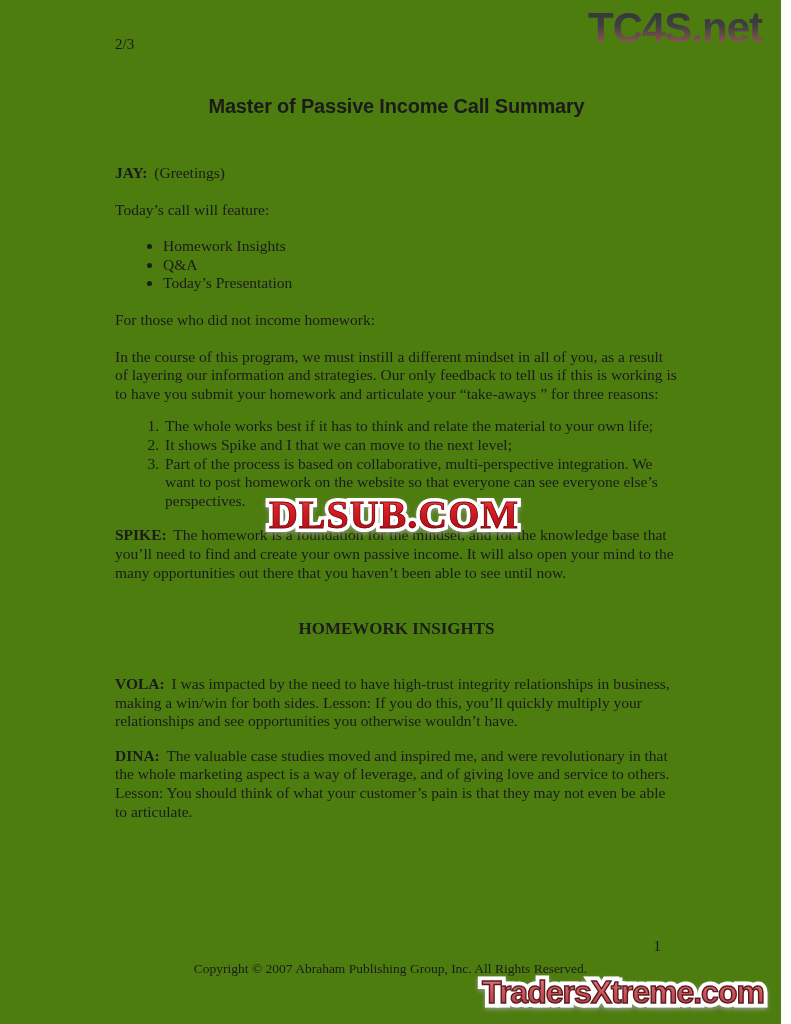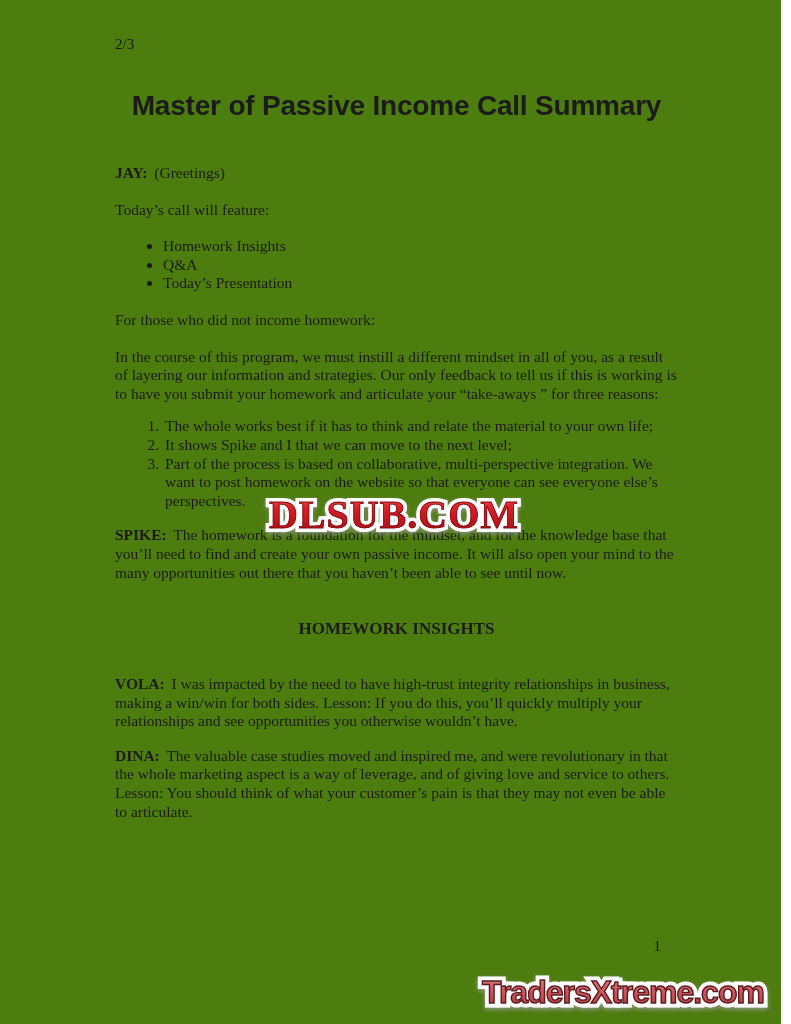--- a/index.html
+++ b/index.html
@@ -34,21 +34,21 @@
     left: 115px;
     width: 563px;
   }
   .title-block {
     margin-top: 92px;
     text-align: center;
     font-family: "Liberation Sans", sans-serif;
   }
   .doc-title {
     margin: 0;
-    font-size: 28px;
+    font-size: 20px;
     line-height: 28px;
     font-weight: bold;
     letter-spacing: -0.2px;
     text-align: center;
   }
   .doc-subtitle {
     margin: 0;
     font-size: 21px;
     line-height: 26px;
     font-weight: bold;
@@ -113,20 +113,33 @@
   }
   svg text { user-select: none; }
 </style>
 </head>
 <body>
 
 <div class="page">
 
   <div class="page-indicator">2/3</div>
 
+  <div class="tc4s-logo">
+    <svg width="200" height="54" viewBox="0 0 200 54">
+      <defs>
+        <linearGradient id="tc4sGrad" x1="0" y1="0" x2="0" y2="1">
+          <stop offset="0%" stop-color="#323234"></stop>
+          <stop offset="45%" stop-color="#3f3e42"></stop>
+          <stop offset="78%" stop-color="#7d544e"></stop>
+          <stop offset="100%" stop-color="#a2746b"></stop>
+        </linearGradient>
+      </defs>
+      <text x="100" y="42" text-anchor="middle" font-family="Liberation Sans, sans-serif" font-weight="bold" font-size="42" letter-spacing="-1" fill="url(#tc4sGrad)">TC4S.net</text>
+    </svg>
+  </div>
 
   <div class="content">
 
     <div class="title-block">
       <h1 class="doc-title">Master of Passive Income Call Summary</h1>
     </div>
 
     <p class="body-para para-first"><b>JAY:</b><span> (Greetings)</span></p>
 
     <p class="body-para">Today’s call will feature:</p>
@@ -170,20 +183,21 @@
           <feDropShadow dx="0" dy="2" stdDeviation="2" flood-color="#9a9a9a" flood-opacity="0.8"></feDropShadow>
         </filter>
       </defs>
       <text x="146" y="42" text-anchor="middle" font-family="Liberation Serif, serif" font-weight="bold" font-size="40" letter-spacing="1" fill="url(#dlsubGrad)" stroke="#ffffff" stroke-width="8" style="paint-order: stroke;" filter="url(#dlsubShadow)">DLSUB.COM</text>
       <text x="146" y="42" text-anchor="middle" font-family="Liberation Serif, serif" font-weight="bold" font-size="40" letter-spacing="1" fill="url(#dlsubGrad)" stroke="#7e0a0f" stroke-width="0.8">DLSUB.COM</text>
     </svg>
   </div>
 
   <div class="page-number">1</div>
 
+  <div class="copyright">Copyright © 2007 Abraham Publishing Group, Inc. All Rights Reserved.</div>
 
   <div class="tx-logo">
     <svg width="322" height="48" viewBox="0 0 322 48">
       <defs>
         <linearGradient id="txGrad" x1="0" y1="0" x2="0" y2="1">
           <stop offset="0%" stop-color="#e0868b"></stop>
           <stop offset="50%" stop-color="#c9565c"></stop>
           <stop offset="100%" stop-color="#a83a40"></stop>
         </linearGradient>
         <filter id="txShadow" x="-20%" y="-20%" width="140%" height="140%">

